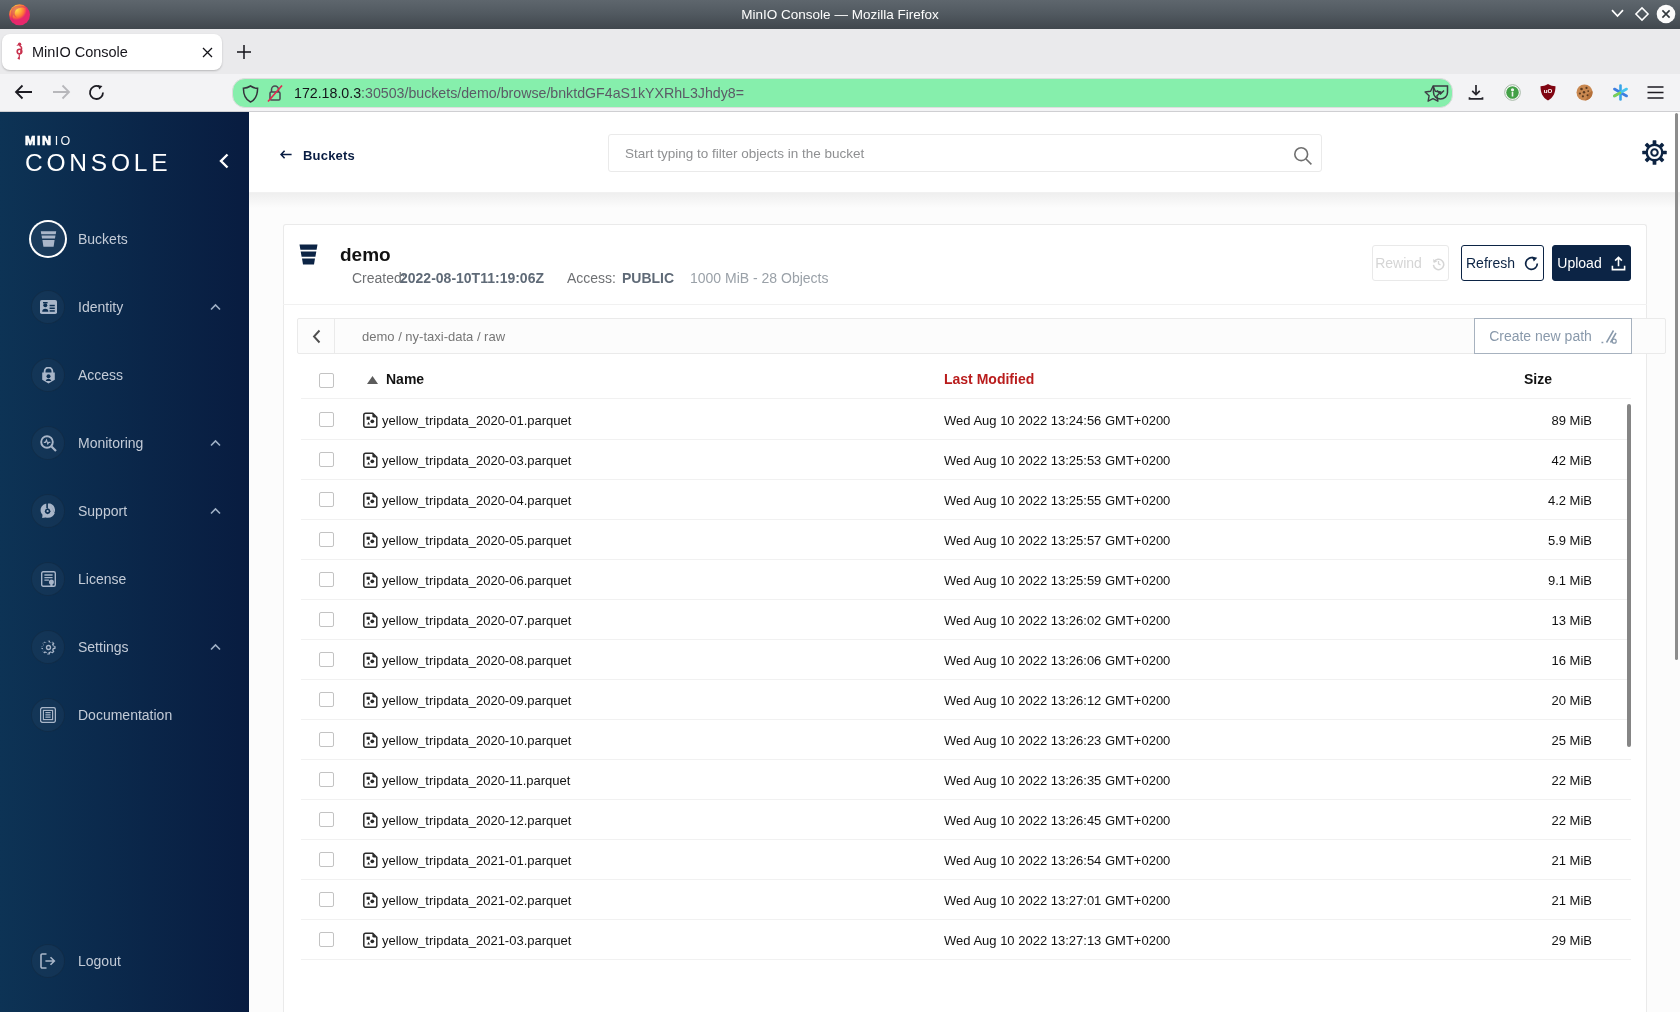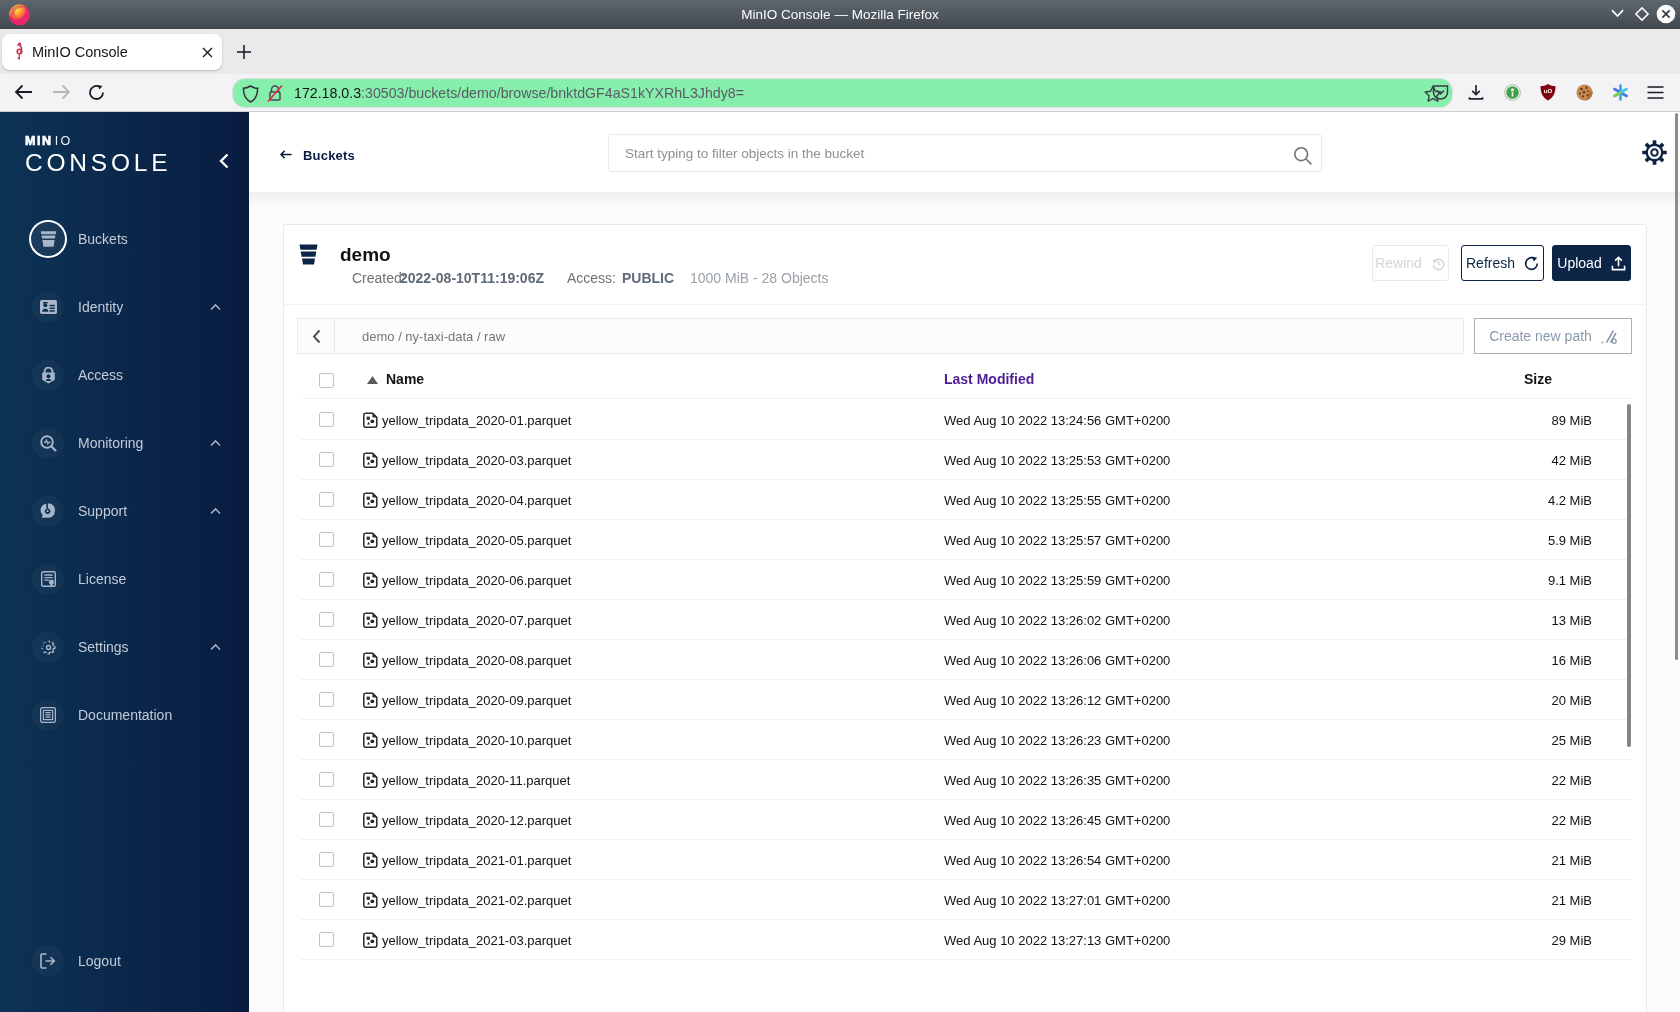--- a/index.html
+++ b/index.html
@@ -49,32 +49,32 @@
 #bmeta { position:absolute; left:0; top:158px; width:1680px; height:18px; font-size:14px; color:#6e7073; }
 #bmeta b { color:#5f6a77; }
 #bmeta span { position:absolute; top:0; }
 #bmeta .gray { color:#9aa1a8; }
 .btn { position:absolute; top:133px; height:36px; border-radius:3px; font-size:14px;
   display:flex; align-items:center; justify-content:center; gap:9px; background:#fff; }
 #btn-rewind { left:1372px; width:77px; border:1px solid #e9e9e9; color:#d5d5d5; }
 #btn-refresh { left:1461px; width:83px; border:1px solid #0c2445; color:#0c2445; }
 #btn-upload { left:1552px; width:79px; border:1px solid #0c2445; background:#0c2445; color:#fff; }
 #carddiv { position:absolute; left:283px; top:192px; width:1364px; height:1px; background:#f1f1f1; }
-#crumbbar { position:absolute; left:297px; top:206px; width:1167px; height:36px; background:#fcfcfc;
+#crumbbar { position:absolute; left:297px; top:206px; width:1369px; height:36px; background:#fcfcfc;
   border:1px solid #eaeaea; border-radius:2px; }
 #crumbbar .cell { position:absolute; left:0; top:0; width:37px; height:34px; border-right:1px solid #eaeaea;
   display:flex; align-items:center; justify-content:center; }
 #crumbtext { position:absolute; left:64px; top:10px; font-size:13px; color:#767676; }
 #newpath { position:absolute; left:1474px; top:206px; width:158px; height:36px; border:1px solid #a7b2bf;
   border-radius:0; background:#fff; color:#8999ab; font-size:14px;
   display:flex; align-items:center; justify-content:center; gap:8px; }
 
 #thead { position:absolute; left:301px; top:248px; width:1330px; height:39px; border-bottom:1px solid #f1f1f1; }
 .hname { position:absolute; left:85px; top:11px; font-size:14px; font-weight:bold; color:#121212; }
-.hmod { position:absolute; left:643px; top:11px; font-size:14px; font-weight:bold; color:#4c1d95; }
+.hmod { position:absolute; left:643px; top:11px; font-size:14px; font-weight:bold; color:#b91c1c; }
 .hsize { position:absolute; left:1223px; top:11px; font-size:14px; font-weight:bold; color:#121212; }
 .cb { position:absolute; left:18px; width:15px; height:15px; border:1px solid #c3c3c3; border-radius:2px; background:#fff; }
 #rows { position:absolute; left:301px; top:288px; width:1330px; }
 .row { position:relative; width:1330px; height:40px; border-bottom:1px solid #f1f1f1; }
 .row .cb { top:12px; }
 .row .fico { position:absolute; left:62px; top:12px; }
 .row .fname { position:absolute; left:81px; top:13px; font-size:13px; color:#121212; }
 .row .fmod { position:absolute; left:643px; top:13px; font-size:13px; color:#121212; }
 .row .fsize { position:absolute; left:1190px; top:13px; width:101px; text-align:right; font-size:13px; color:#121212; }
 

